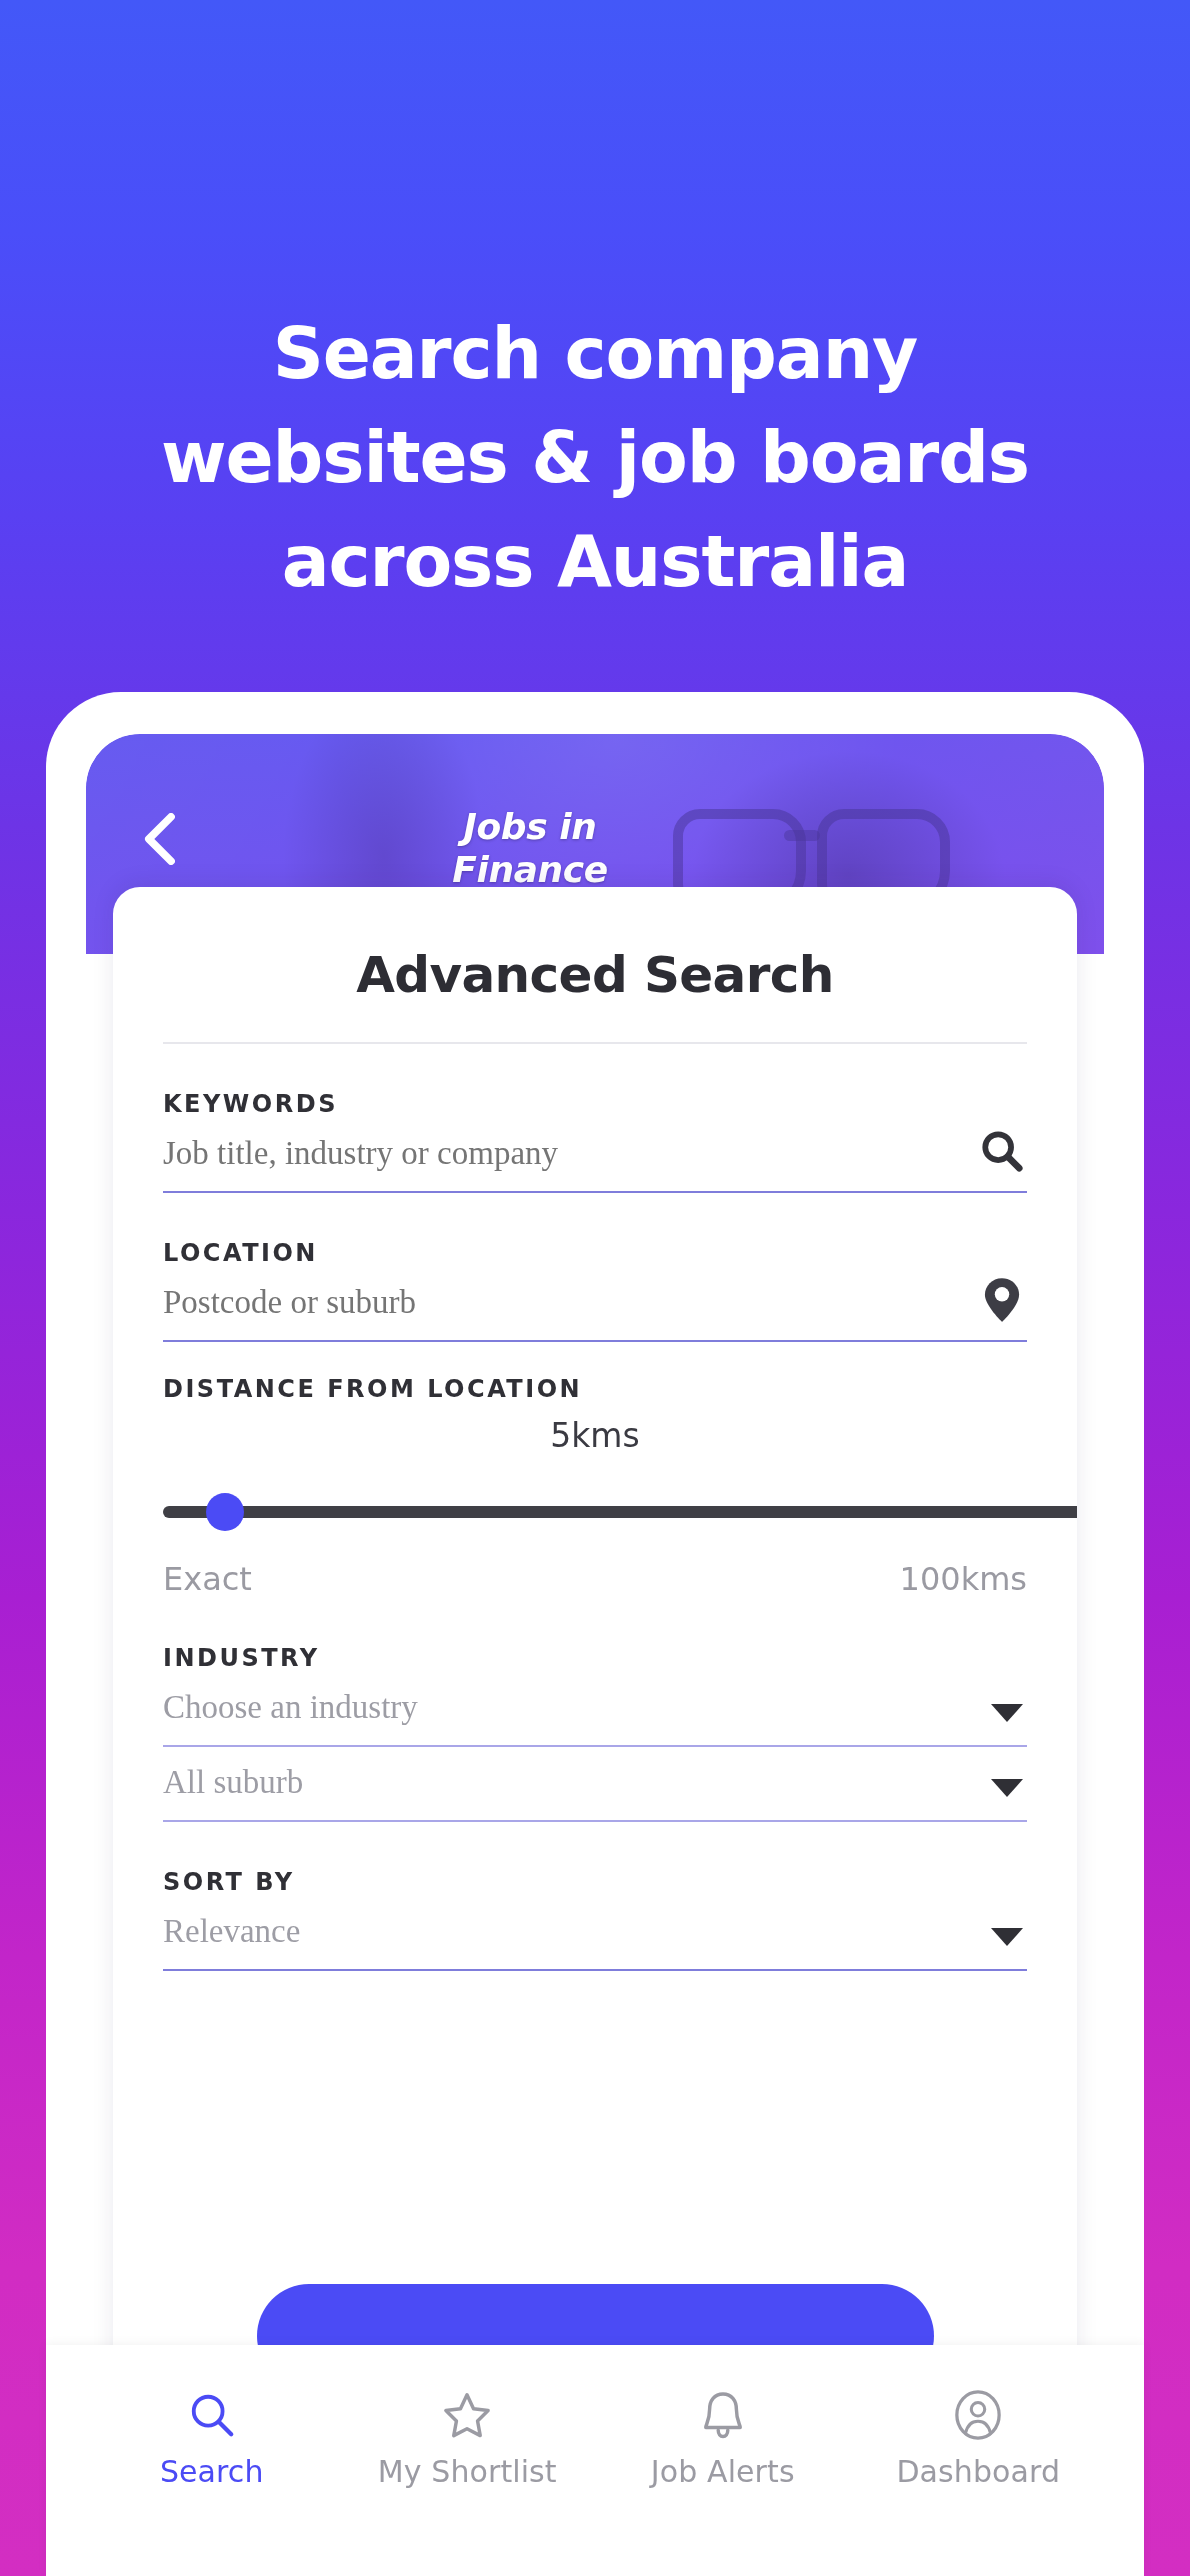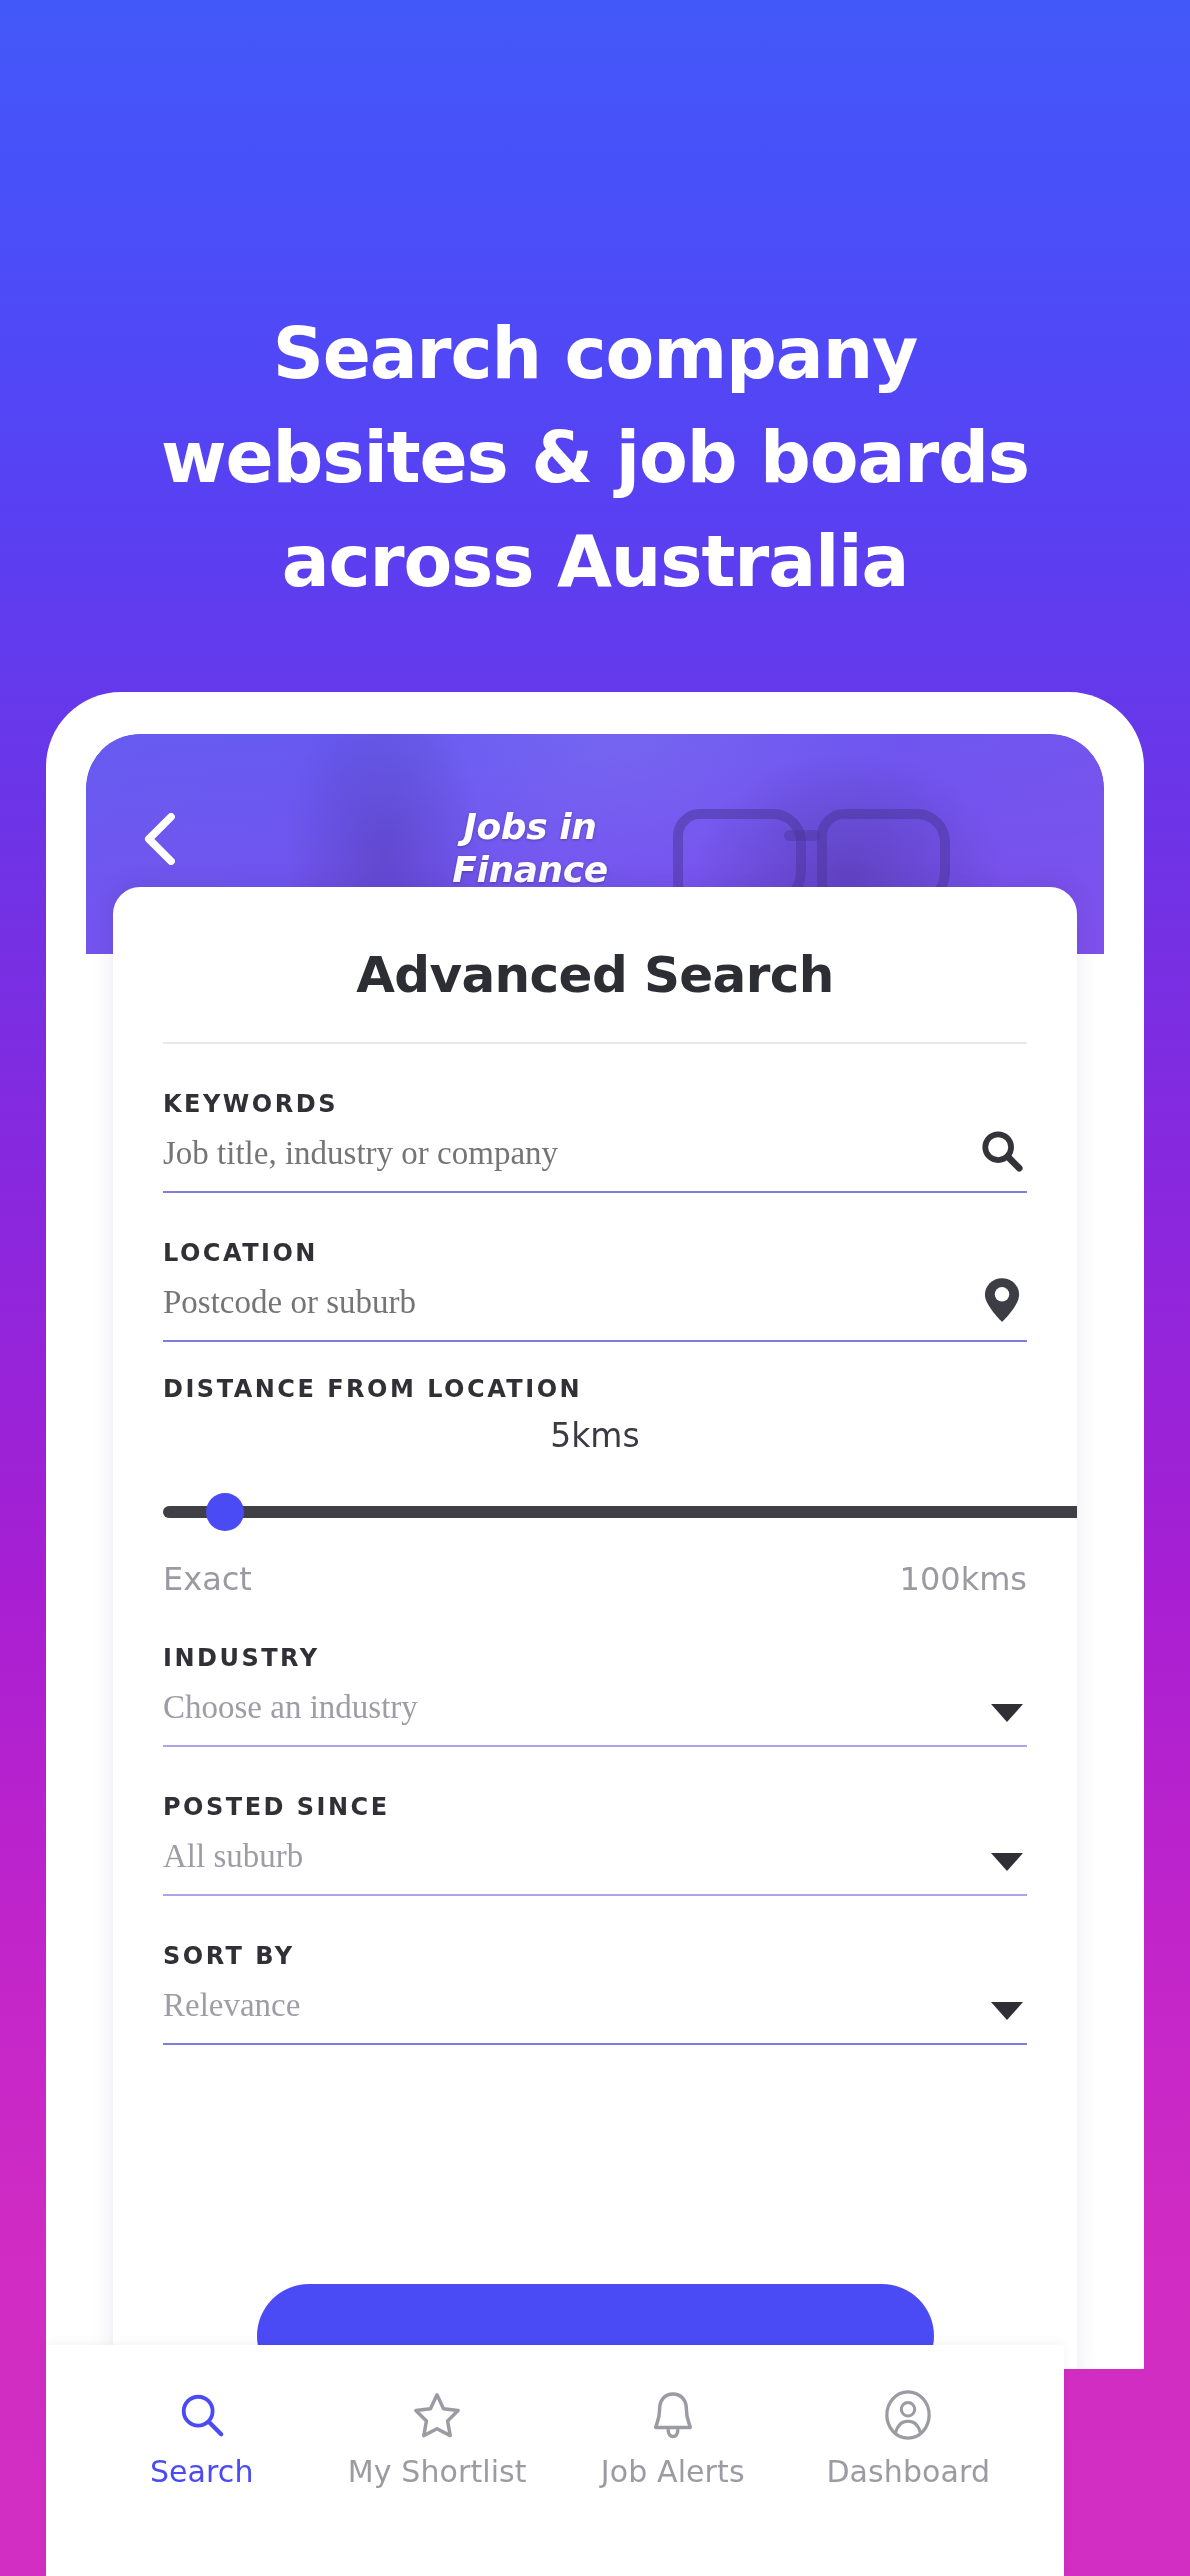--- a/index.html
+++ b/index.html
@@ -278,21 +278,21 @@
     border-radius: 52px;
     border: none;
     cursor: pointer;
   }
 
   
   #bottom-nav {
     position: absolute;
     left: 46px;
     top: 2345px;
-    width: 1018px;
+    width: 1098px;
     height: 231px;
     background: #ffffff;
     display: flex;
     align-items: flex-start;
     justify-content: space-between;
     padding: 40px 38px 0 38px;
     box-sizing: border-box;
     box-shadow: 0 -1.9px 9.6px rgba(0,0,0,0.05);
   }
   .nav-item {
@@ -386,21 +386,20 @@
       </div>
 
       <div class="field">
         <div class="field-label">INDUSTRY</div>
         <div class="field-input">Choose an industry</div>
         <div class="caret"></div>
         <div class="field-rule"></div>
       </div>
 
       <div class="field">
-        <div class="field-label">POSTED SINCE</div>
         <div class="field-input">All suburb</div>
         <div class="caret"></div>
         <div class="field-rule"></div>
       </div>
 
       <div class="field">
         <div class="field-label">SORT BY</div>
         <div class="field-input">Relevance</div>
         <div class="caret"></div>
         <div class="field-rule blue"></div>

